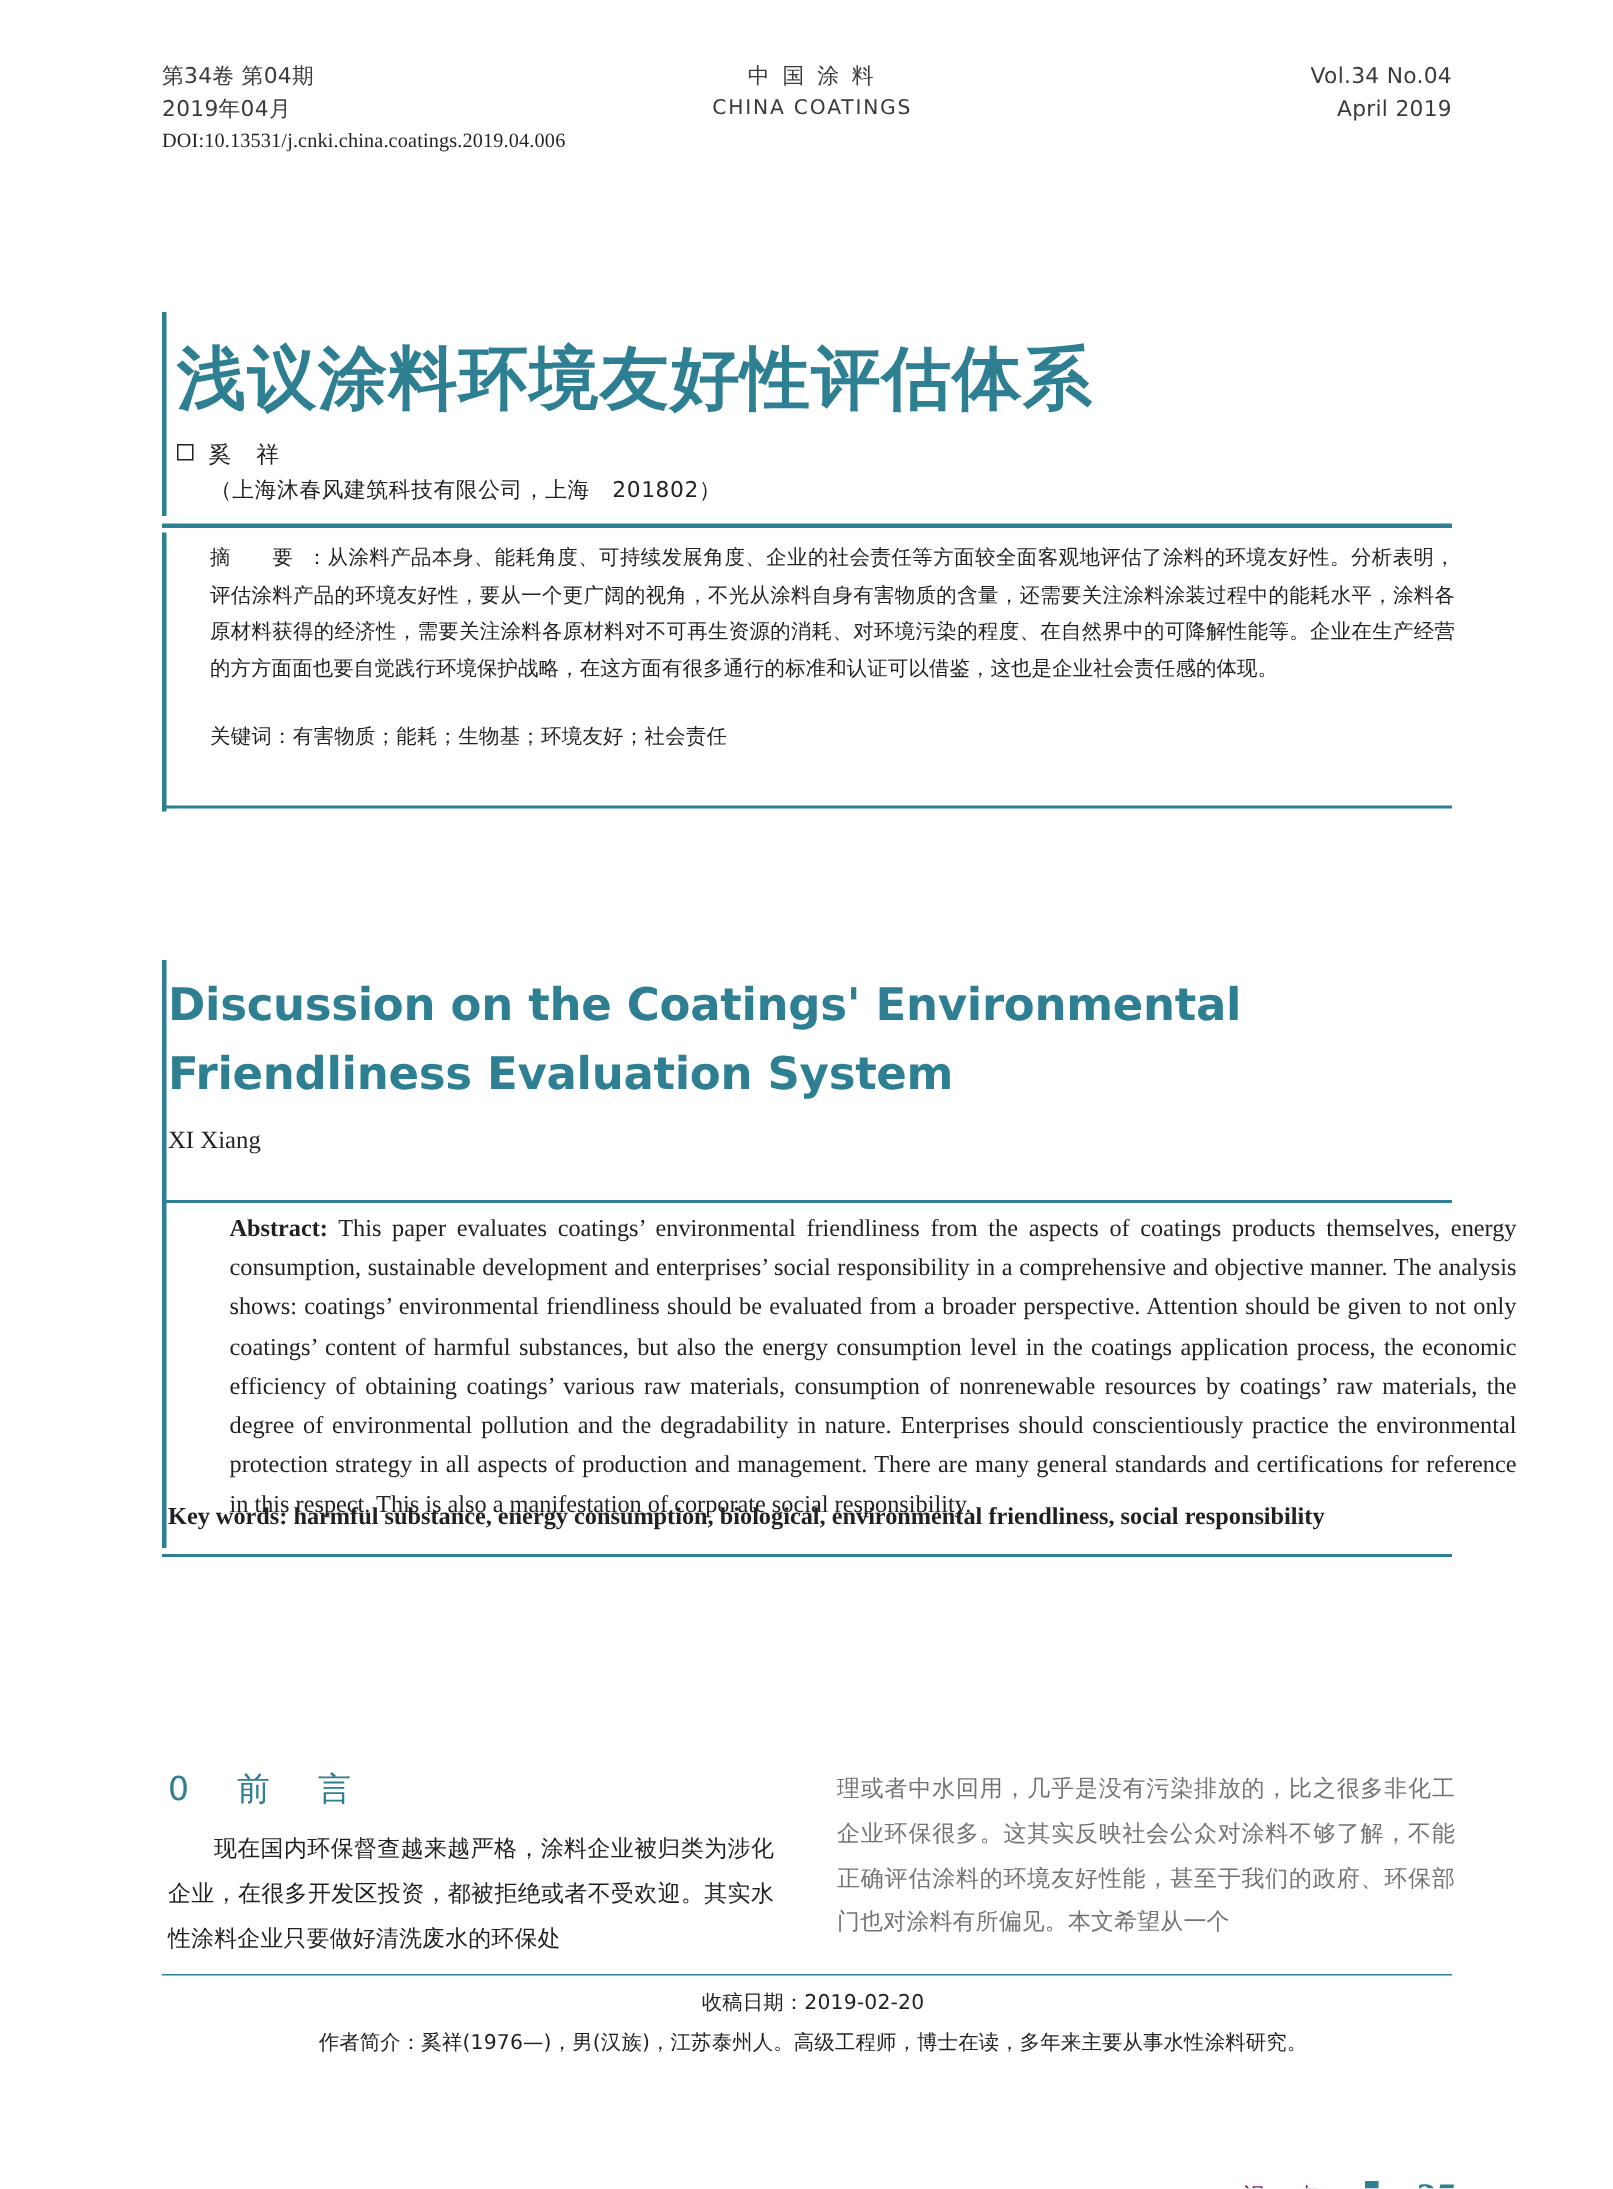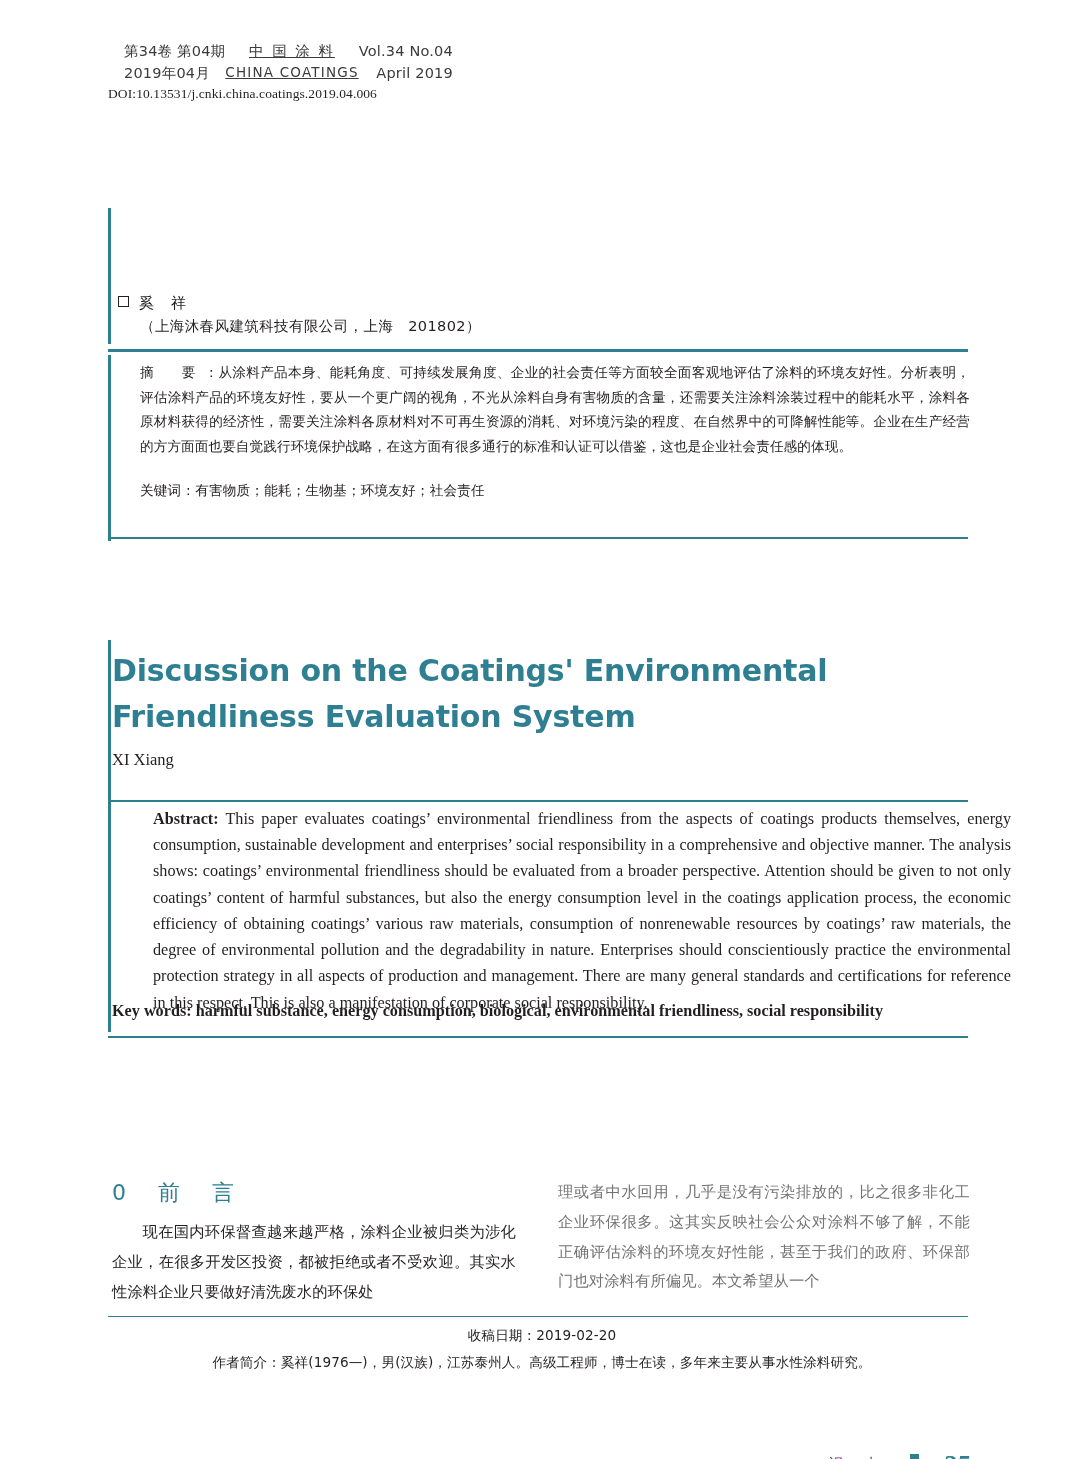--- a/index.html
+++ b/index.html
@@ -15,34 +15,35 @@
     position: relative;
     width: 1075px;
     height: 1459px;
     background: #ffffff;
     overflow: hidden;
   }
 
   
   .runhead {
     position: absolute;
-    left: 124px;
+    left: 108px;
     top: 40px;
     width: 860px;
     height: 42px;
     display: flex;
+    justify-content: space-between;
     align-items: flex-start;
     font-family: "DejaVu Sans", sans-serif;
     font-size: 14.5px;
     color: #3b3b3b;
     letter-spacing: 0.2px;
   }
   .runhead .col { line-height: 1.55; }
   .runhead .col.left  { text-align: left; }
-  .runhead .col.mid   { text-align: center; text-decoration: underline; }
+  .runhead .col.mid   { text-align: center; }
   .runhead .col.right { text-align: right; }
   .runhead .mid .cn { letter-spacing: 2px; }
   .runhead .mid .en { letter-spacing: 1.2px; font-size: 13.5px; }
 
   .doi {
     position: absolute;
     left: 108px;
     top: 86px;
     font-family: "Liberation Serif", serif;
     font-size: 13.5px;
@@ -312,20 +313,21 @@
       <div>April 2019</div>
     </div>
   </div>
 
   <div class="doi">DOI:10.13531/j.cnki.china.coatings.2019.04.006</div>
 
   <div class="vrule a"></div>
   <div class="vrule b"></div>
   <div class="vrule c"></div>
 
+  <div class="cn-title">浅议涂料环境友好性评估体系</div>
   <div class="author-line">
     <span class="sq"></span><span>奚　祥</span>
   </div>
   <div class="affil-cn">（上海沐春风建筑科技有限公司，上海　201802）</div>
 
   <div class="hr top"></div>
 
   <div class="abs-cn">
     <span class="lbl">摘　要</span><span>：从涂料产品本身、能耗角度、可持续发展角度、企业的社会责任等方面较全面客观地评估了涂料的环境友好性。分析表明，评估涂料产品的环境友好性，要从一个更广阔的视角，不光从涂料自身有害物质的含量，还需要关注涂料涂装过程中的能耗水平，涂料各原材料获得的经济性，需要关注涂料各原材料对不可再生资源的消耗、对环境污染的程度、在自然界中的可降解性能等。企业在生产经营的方方面面也要自觉践行环境保护战略，在这方面有很多通行的标准和认证可以借鉴，这也是企业社会责任感的体现。</span>
   </div>

